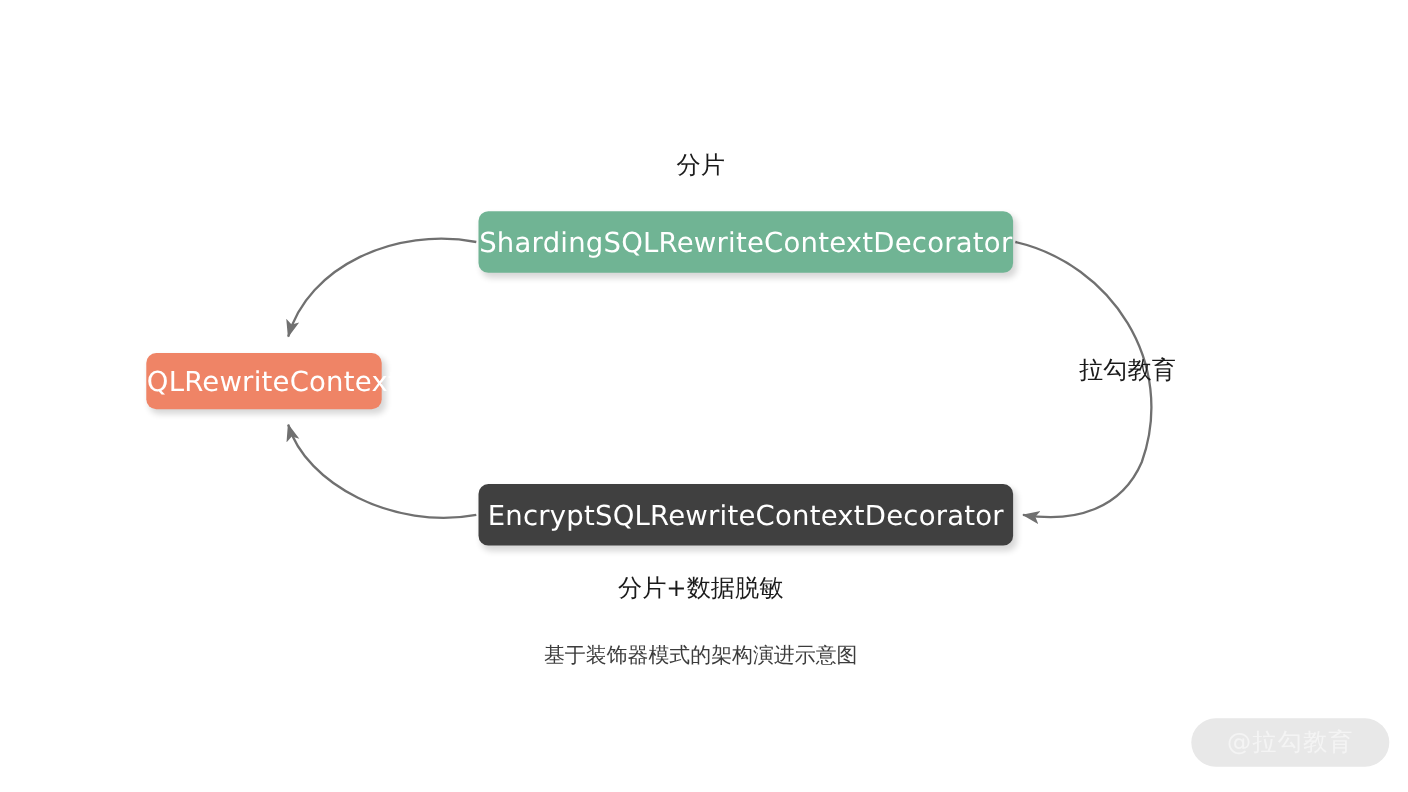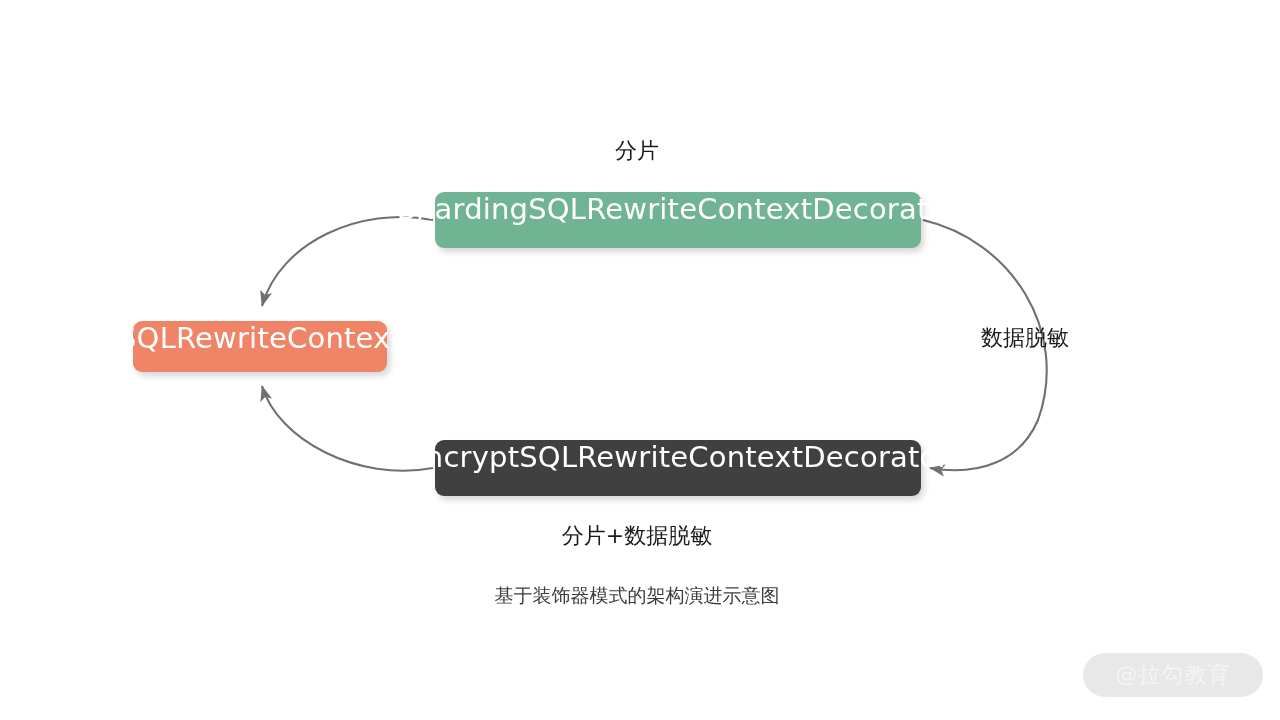--- a/index.html
+++ b/index.html
@@ -27,25 +27,25 @@
     position: absolute;
     left: 0; top: 0;
     width: 1280px;
     height: 720px;
     pointer-events: none;
   }
 
   .node {
     position: absolute;
     display: flex;
-    align-items: flex-start;
+    align-items: center;
     justify-content: center;
     border-radius: 9px;
     color: #ffffff;
-    font-size: 29px;
+    font-size: 25px;
     font-weight: 400;
     letter-spacing: 0.2px;
     white-space: nowrap;
     box-shadow: 3px 4px 6px rgba(0,0,0,0.16);
   }
 
   #node-sharding {
     left: 435px;
     top: 192px;
     width: 486px;
@@ -57,21 +57,21 @@
     left: 435px;
     top: 440px;
     width: 486px;
     height: 56px;
     background: #404040;
   }
 
   #node-context {
     left: 133px;
     top: 321px;
-    width: 254px;
+    width: 214px;
     height: 51px;
     background: #ef8466;
   }
 
   .edge-label {
     position: absolute;
     color: #1a1a1a;
     font-size: 22px;
     white-space: nowrap;
     line-height: 1;
@@ -149,21 +149,21 @@
   <div class="edge-label" id="label-top">分片</div>
 
   <div class="node" id="node-sharding">
     <span>ShardingSQLRewriteContextDecorator</span>
   </div>
 
   <div class="node" id="node-context">
     <span>SQLRewriteContext</span>
   </div>
 
-  <div class="edge-label" id="label-right">数据脱敏</div>
+  <div class="edge-label" id="label-right">拉勾教育</div>
 
   <div class="node" id="node-encrypt">
     <span>EncryptSQLRewriteContextDecorator</span>
   </div>
 
   <div class="edge-label" id="label-bottom">分片+数据脱敏</div>
 
   <div id="caption">基于装饰器模式的架构演进示意图</div>
 
   <div id="watermark">

